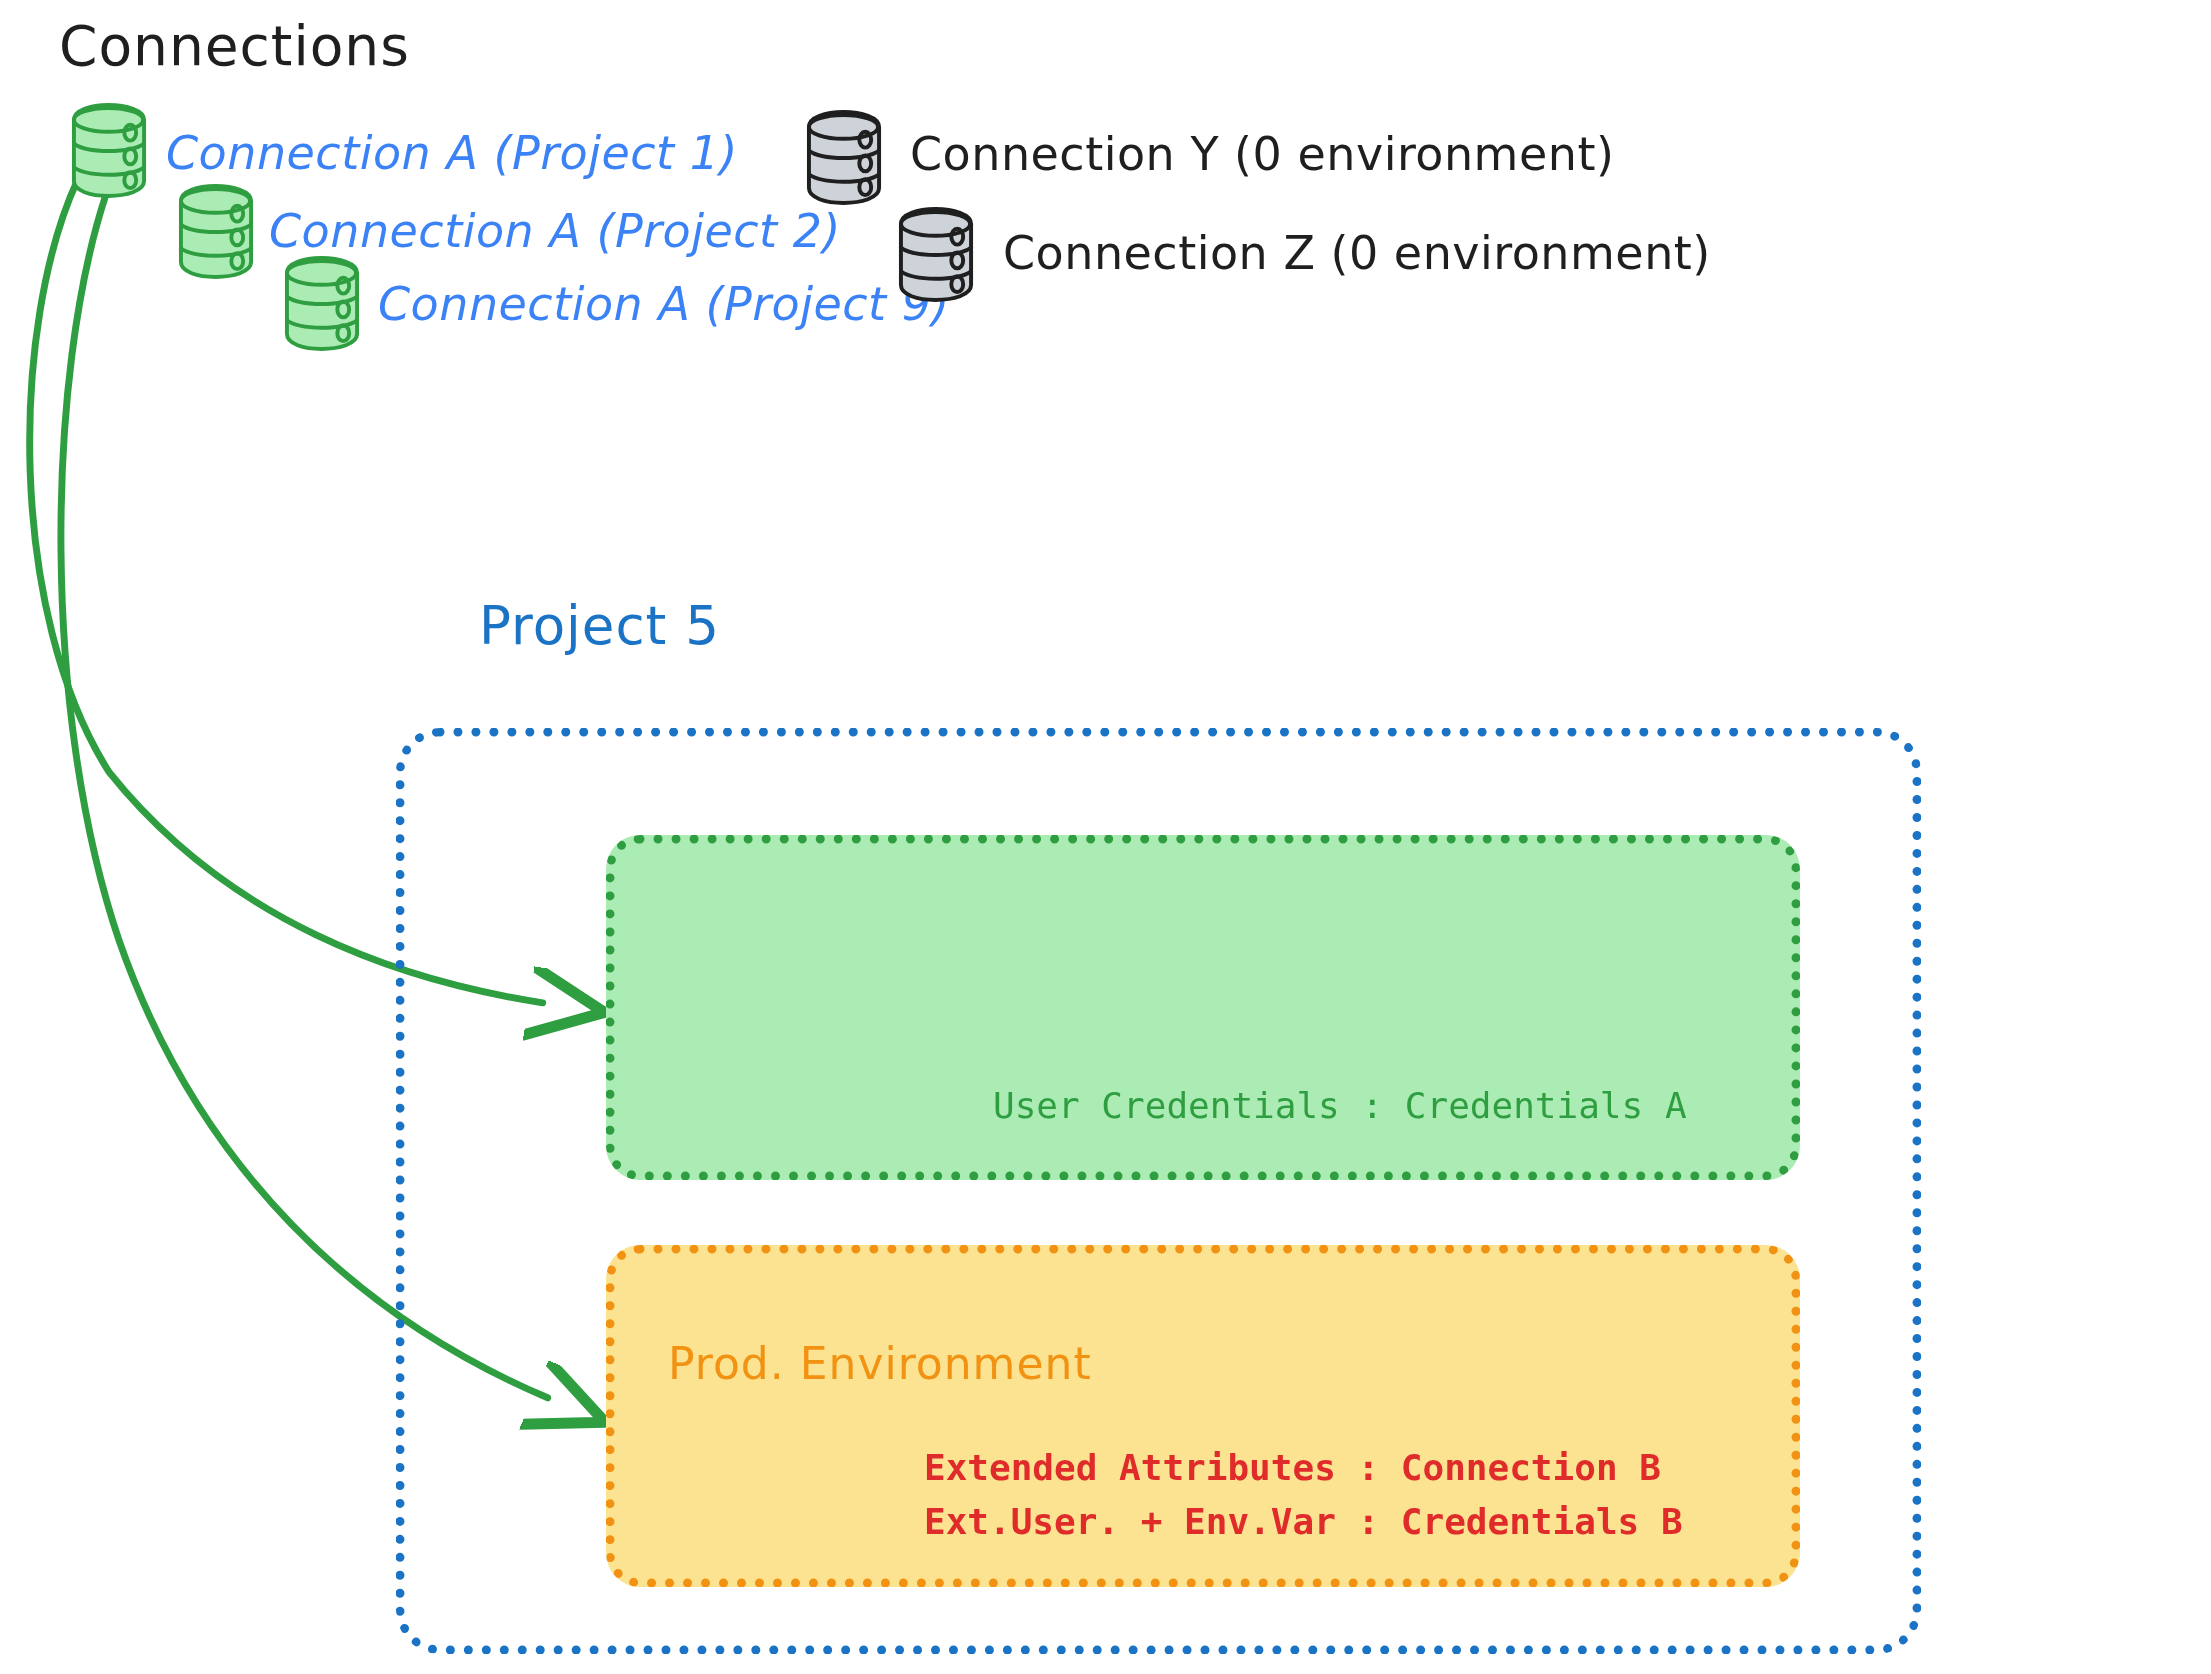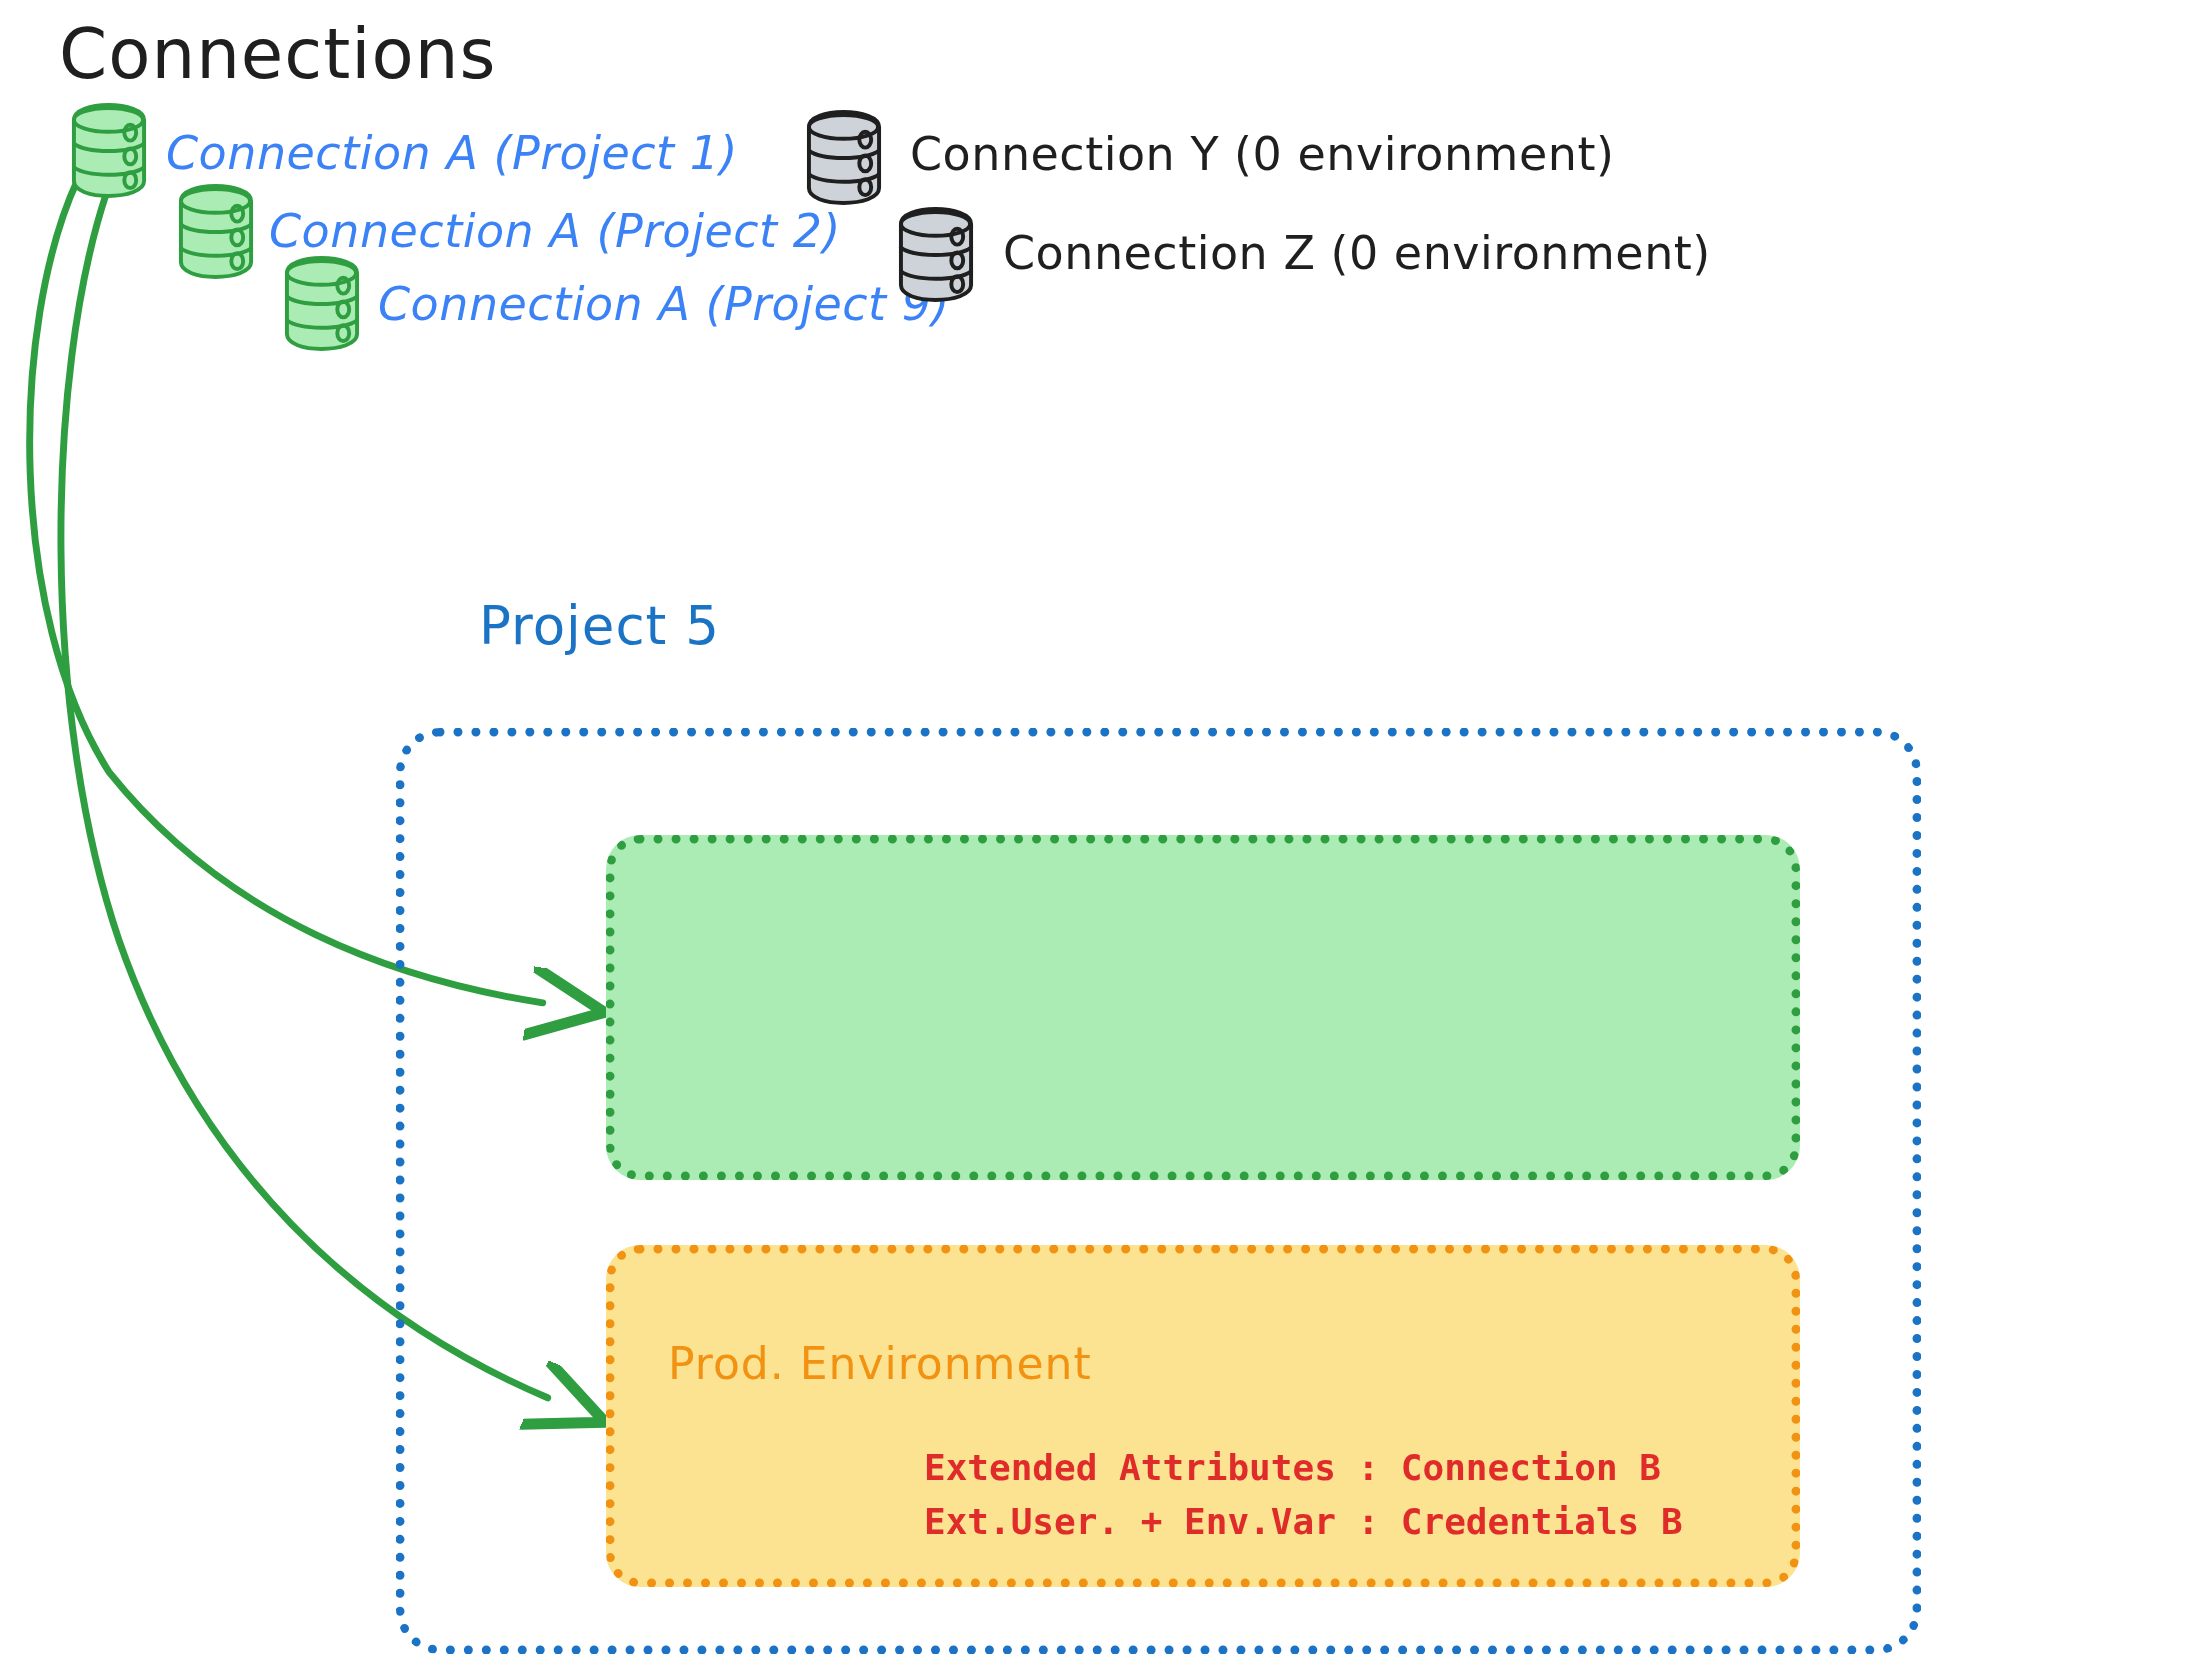--- a/index.html
+++ b/index.html
@@ -19,21 +19,21 @@
   }
   
   .hand {
     position: absolute;
     font-family: "DejaVu Sans", sans-serif;
     font-weight: 400;
     white-space: nowrap;
     letter-spacing: 0.5px;
   }
   .title-connections {
-    font-size: 69px;
+    font-size: 55px;
     color: #1f1f1f;
     font-weight: 500;
     letter-spacing: 1px;
   }
   .lbl-green {
     font-size: 46px;
     color: #3b82f6;
     font-style: italic;
     font-weight: 500;
   }
@@ -195,20 +195,21 @@
       </g>
     </svg>
   </div>
   <div class="hand lbl-gray-label" style="left:990px; top:226px;">Connection Z (0 environment)</div>
 
   <div class="hand title-project" style="left:479px; top:595px;">Project 5</div>
 
   <div id="project-box" class="dotted-box" style="left:396px; top:728px; width:1525px; height:926px;"></div>
 
   <div id="dev-box" class="dotted-box" style="left:606px; top:835px; width:1194px; height:345px;"></div>
+  <div class="mono mono-green" style="left:993px; top:1085px;">User Credentials : Credentials A</div>
 
   <div id="prod-box" class="dotted-box" style="left:606px; top:1245px; width:1194px; height:342px;"></div>
   <div class="hand env-title-prod" style="left:668px; top:1294px;margin-top:44px;">Prod. Environment</div>
   <div class="mono mono-red" style="left:924px; top:1447px;">Extended Attributes : Connection B</div>
   <div class="mono mono-red" style="left:924px; top:1501px;">Ext.User. + Env.Var : Credentials B</div>
 
 </div>
 
 
 </body></html>

